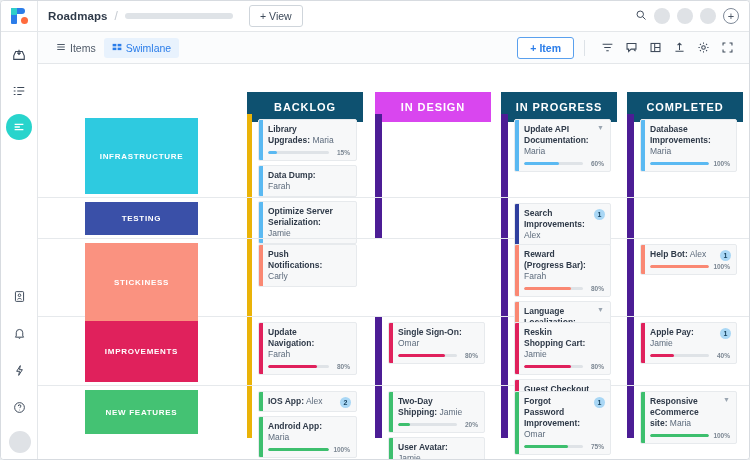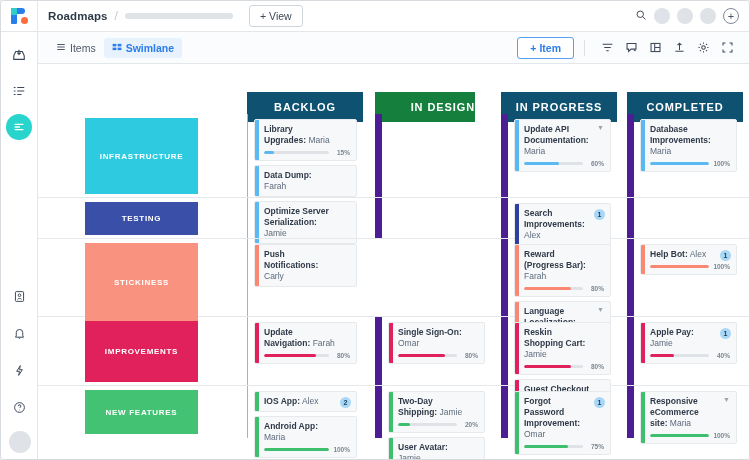--- a/index.html
+++ b/index.html
@@ -101,21 +101,21 @@
     position: absolute; left: 37px; top: 31px; right: 0; height: 32px;
     background: #fbfcfd;
     border-bottom: 1px solid #e4e7ea;
     display: flex; align-items: center; padding: 0 10px;
   }
   .tab {
     display: flex; align-items: center; gap: 4px;
     font-size: 10.5px; color: #4f5a68;
     padding: 4px 8px; border-radius: 3px;
   }
-  .tab.active { background: #e8f2fd; color: #2b7de9; font-weight: bold; align-items: flex-end; }
+  .tab.active { background: #e8f2fd; color: #2b7de9; font-weight: normal; align-items: flex-end; }
   .toolbar-right { margin-left: auto; display: flex; align-items: center; gap: 0px; }
   .item-btn {
     border: 1px solid #5aa0ee; border-radius: 3px;
     color: #2b7de9; background: #fff;
     font-size: 10.5px; font-weight: bold;
     padding: 4px 12px;
     display: flex; align-items: center; gap: 3px;
   }
   .tb-div { width: 1px; height: 16px; background: #dde2e7; margin: 0 10px; }
   .tb-icon {
@@ -146,21 +146,21 @@
     position: absolute; left: 47px; top: 4px;
     width: 113px;
     display: flex; align-items: center; justify-content: center;
     color: #ffffff; font-size: 8px; font-weight: bold; letter-spacing: .7px;
   }
   .col-cell {
     position: absolute; top: 0; bottom: 0;
     border-left: 7px solid #4c1d95;
     padding: 5px 6px;
   }
-  .col-cell.first { border-left: 1px solid #eab308; }
+  .col-cell.first { border-left: 5px solid #eab308; }
 
   .card {
     position: relative;
     background: #f7f8f9;
     border: 1px solid #e7eaed;
     border-radius: 2px;
     margin-bottom: 4px;
     padding: 4px 6px 4px 9px;
     overflow: hidden;
   }
@@ -334,21 +334,21 @@
         </svg>
       </div>
     </div>
   </div>
 
   <div class="board">
     <div class="col-headers" id="col-headers">
         <div class="col-head" style="left: 209px; width: 116px; background: rgb(14, 81, 112);">
           <span>BACKLOG</span>
         </div>
-        <div class="col-head" style="left: 337px; width: 100px; background: #15803d; justify-content: flex-end;">
+        <div class="col-head" style="left: 337px; width: 116px; background: #d946ef;">
           <span>IN DESIGN</span>
         </div>
         <div class="col-head" style="left: 463px; width: 116px; background: rgb(14, 81, 112);">
           <span>IN PROGRESS</span>
         </div>
         <div class="col-head" style="left: 589px; width: 116px; background: rgb(14, 81, 112);">
           <span>COMPLETED</span>
         </div>
       </div>
     <div class="swim-grid" id="swim-grid">

